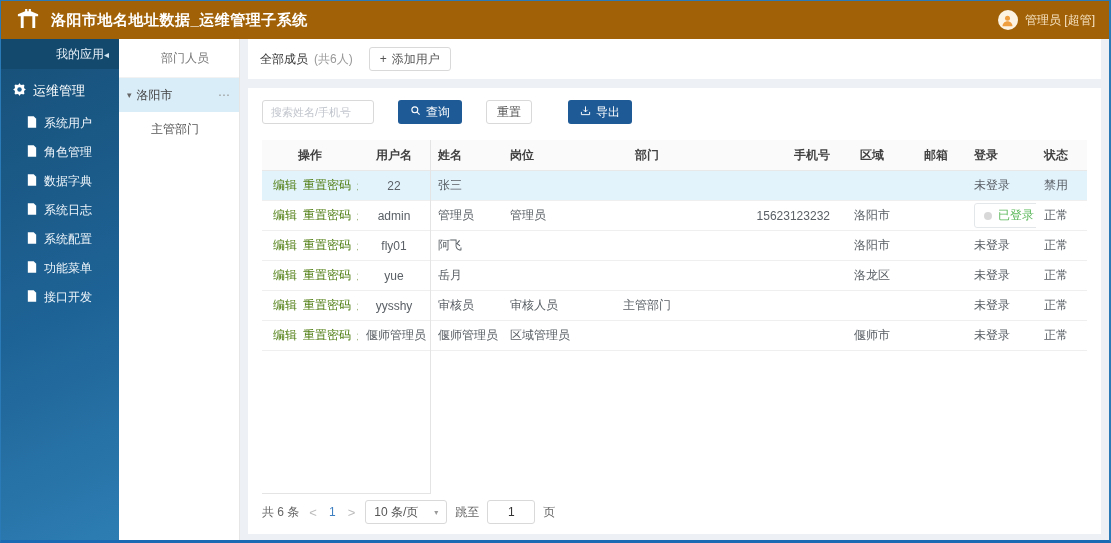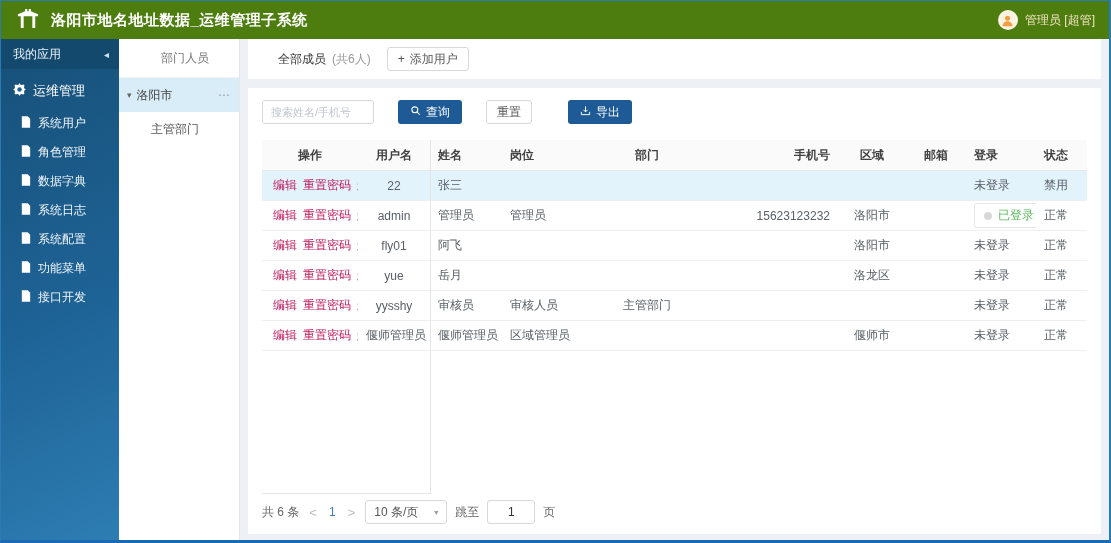--- a/index.html
+++ b/index.html
@@ -1,68 +1,68 @@
 <!DOCTYPE html>
 <html><head>
 <meta charset="utf-8">
 <style>
   html,body{margin:0;padding:0;background:#d7dde3;}
   .page{width:1111px;height:543px;box-sizing:border-box;margin:0;
     border:1px solid #2a7ab8;border-right-width:2px;border-bottom:3px solid #1a6ab3;
     display:flex;flex-direction:column;overflow:hidden;background:#edf0f4;
     font-family:"Liberation Sans",sans-serif;}
   
-  .topbar{height:38px;flex:0 0 38px;background:#4d7c0f;display:flex;align-items:center;
+  .topbar{height:38px;flex:0 0 38px;background:#a16207;display:flex;align-items:center;
     padding:0 14px;color:#fff;gap:10px;}
   .topbar .title{font-size:15px;font-weight:bold;letter-spacing:.5px;}
   .userbox{margin-left:auto;display:flex;align-items:center;gap:7px;font-size:12px;color:#f7e3c4;cursor:pointer;}
   .avatar{width:20px;height:20px;border-radius:50%;background:#fdf3e3;display:inline-flex;
     align-items:center;justify-content:center;overflow:hidden;}
   
   .bodyrow{flex:1;display:flex;min-height:0;}
   
   .sidebar{width:118px;flex:0 0 118px;background:linear-gradient(155deg,#175078 0%,#1e6396 55%,#2d7db3 100%);
     color:#fff;display:flex;flex-direction:column;}
   .side-top{height:30px;flex:0 0 30px;background:#14496e;display:flex;align-items:center;
-    justify-content:space-between;padding:0 10px 0 12px;font-size:12px;color:#e8f1f8;cursor:pointer;}
+    justify-content:flex-end;padding:0 10px 0 12px;font-size:12px;color:#e8f1f8;cursor:pointer;}
   .side-top .collapse{font-size:10px;color:#cfe2ef;}
   .side-group{padding:13px 10px 9px 12px;display:flex;gap:7px;align-items:center;font-size:13px;color:#fff;cursor:pointer;}
-  .side-item{height:29px;display:flex;align-items:center;gap:7px;padding-left:20px;
+  .side-item{height:29px;display:flex;align-items:center;gap:7px;padding-left:26px;
     font-size:12px;color:#f0f6fb;cursor:pointer;}
   
   .deptpanel{width:120px;flex:0 0 120px;background:#fff;border-right:1px solid #e6e6e6;font-size:12px;}
   .dept-title{height:38px;line-height:38px;padding-left:12px;color:#777;border-bottom:1px solid #f2f2f2;text-align:center;}
   .dept-root{height:34px;background:#d9edf8;display:flex;align-items:center;padding:0 8px;color:#444;gap:5px;cursor:pointer;}
   .dept-root .caret{font-size:9px;color:#666;}
   .dept-root .dots{margin-left:auto;color:#999;letter-spacing:1px;}
   .dept-child{height:34px;line-height:34px;padding-left:32px;color:#555;cursor:pointer;}
   
   .main{flex:1;background:#edf0f4;padding:0 8px;display:flex;flex-direction:column;min-width:0;}
   .card{background:#fff;}
-  .card1{height:40px;flex:0 0 40px;display:flex;align-items:center;padding:0 30px;gap:6px;margin-bottom:9px;}
+  .card1{height:40px;flex:0 0 40px;display:flex;align-items:center;padding:0 12px;gap:6px;margin-bottom:9px;}
   .members{font-size:12px;color:#333;}
   .members-count{font-size:12px;color:#999;margin-right:10px;}
   .btn{border-radius:3px;height:24px;display:inline-flex;align-items:center;gap:5px;cursor:pointer;font-family:inherit;}
   .btn.ghost{background:#fff;border:1px solid #d9d9d9;font-size:12px;color:#555;padding:0 10px;}
   .btn.primary{background:#1d5a96;color:#fff;border:none;padding:0 12px;font-size:12px;}
   .card2{flex:1;margin-bottom:6px;padding:12px 14px 4px;display:flex;flex-direction:column;min-height:0;}
   .search-row{display:flex;align-items:flex-end;gap:24px;flex:0 0 auto;}
   .search-input{width:94px;height:22px;border:1px solid #d9d9d9;border-radius:3px;padding:0 8px;
     font-size:11px;color:#333;font-family:inherit;}
   .search-input::placeholder{color:#c0c4cc;}
   .export{margin-left:12px;}
   
   .table-wrap{flex:1;margin-top:16px;position:relative;min-height:0;overflow:hidden;}
   table{width:100%;border-collapse:collapse;table-layout:fixed;font-size:12px;color:#5a6066;}
   th{background:#fafafa;height:30px;font-weight:bold;color:#404040;border-bottom:1px solid #e8e8e8;
     padding:0 8px;white-space:nowrap;overflow:hidden;}
   td{height:29px;border-bottom:1px solid #efefef;padding:0 8px;white-space:nowrap;overflow:hidden;background:#fff;}
   tr.sel td{background:#e3f3fc;}
   .al-c{text-align:center;}.al-l{text-align:left;}.al-r{text-align:right;}
-  .op-link{color:#be185d;text-decoration:none;margin:0 3px;font-size:12px;cursor:pointer;}
+  .op-link{color:#4d7c0f;text-decoration:none;margin:0 3px;font-size:12px;cursor:pointer;}
   .badge{display:inline-flex;align-items:center;gap:6px;border:1px solid #e4e7ea;background:#fff;
     border-radius:3px;padding:3px 9px;}
   .badge .dot{width:8px;height:8px;border-radius:50%;background:#d8d8d8;}
   .badge .g{color:#5cb85c;font-size:12px;}
   .fixed-divider{position:absolute;top:0;bottom:0;left:168px;width:1px;background:#e4e4e4;}
   .fixed-bottom{position:absolute;bottom:0;left:0;width:168px;border-bottom:1px solid #e4e4e4;}
   
   .pagination{flex:0 0 36px;display:flex;align-items:center;gap:8px;font-size:12px;color:#666;}
   .pg-btn{background:none;border:none;color:#bbb;font-size:13px;cursor:pointer;padding:0 2px;font-family:inherit;}
   .pg-current{color:#3d7fc1;padding:0 2px;cursor:pointer;}

